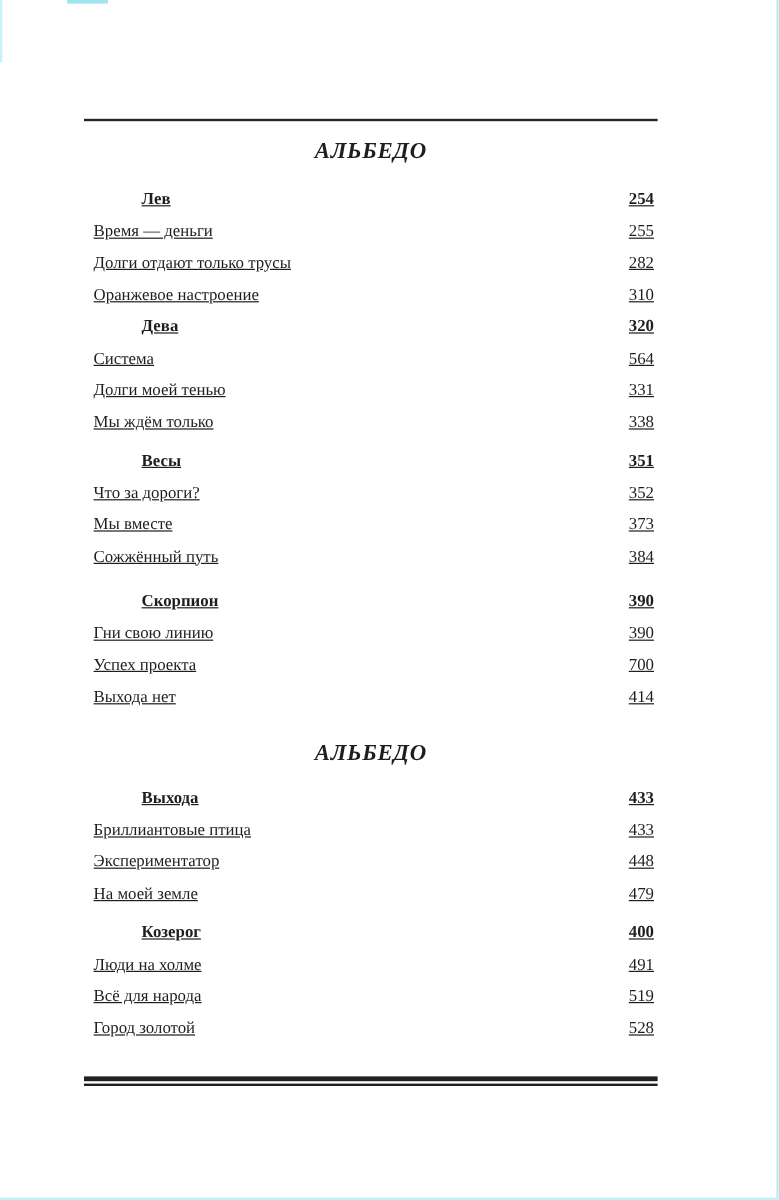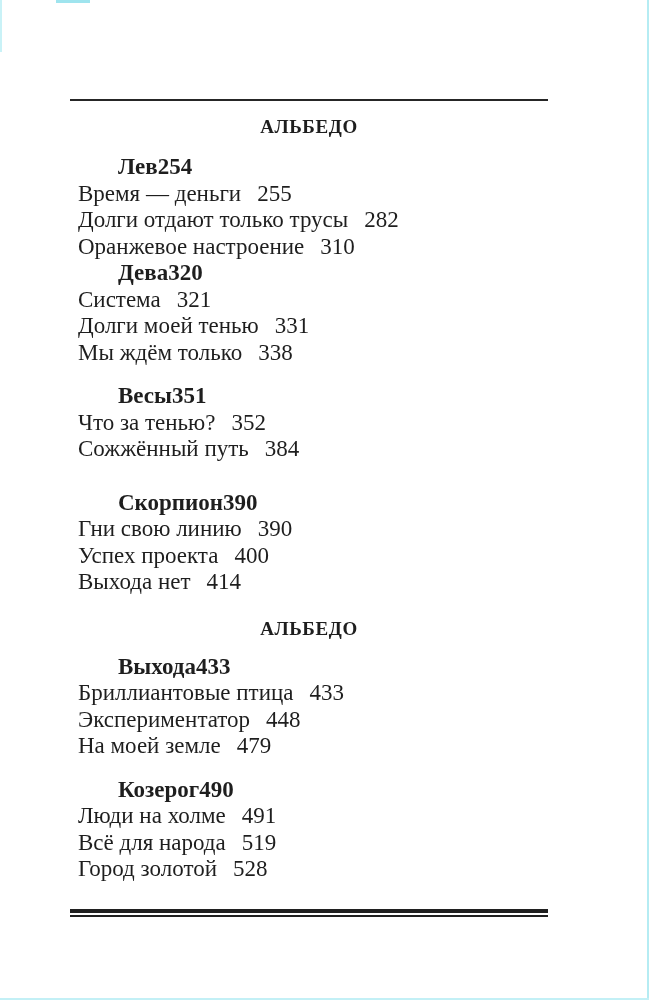--- a/index.html
+++ b/index.html
@@ -12,34 +12,37 @@
     overflow:hidden;
   }
   .content { position:absolute; left:70px; top:0; width:478px; }
   .top-rule { margin-top:99px; height:2px; background:#262626; }
   .section-heading {
     text-align:center;
     font-size:19px;
     font-weight:bold;
     letter-spacing:0.6px;
     margin:15px 0 16px;
+    font-style:italic;
   }
   .section-heading.second { margin:22px 0 14px; }
   .row {
     display:flex;
+    justify-content:space-between;
     align-items:baseline;
-    font-size:23px;
+    font-size:14px;
     line-height:26.5px;
     padding-right:3px;
+    text-decoration:underline;
   }
   .row .title { white-space:nowrap; }
   .row.item { padding-left:8px;gap:16px; }
   .row.group { padding-left:48px; font-weight:bold; }
-  .gap-sm { margin-top:17px; }
-  .gap-md { margin-top:27px; }
+  .gap-sm { margin-top:6px; }
+  .gap-md { margin-top:11px; }
   .bottom-rule { margin-top:26px; }
   .bottom-rule .thick { height:4px; background:#202020; }
   .bottom-rule .thin { height:2px; background:#202020; margin-top:2px; }
   
   .scan-edge-right { position:absolute; right:0; top:0; width:2px; height:100%; background:#b5ecf3; }
   .scan-edge-bottom { position:absolute; left:0; bottom:0; width:100%; height:2px; background:#c3f0f6; }
   .scan-mark-top { position:absolute; left:56px; top:0; width:34px; height:3px; background:#9fe4ee; }
   .scan-mark-left { position:absolute; left:0; top:0; width:2px; height:52px; background:#c9f2f7; }
 </style>
 </head>
@@ -72,55 +75,59 @@
     <span class="title">Оранжевое настроение</span>
     <span class="pagenum">310</span>
   </div>
 
   <div class="row group">
     <span class="title">Дева</span>
     <span class="pagenum">320</span>
   </div>
   <div class="row item">
     <span class="title">Система</span>
-    <span class="pagenum">321</span>
+    <span class="pagenum">564</span>
   </div>
   <div class="row item">
     <span class="title">Долги моей тенью</span>
     <span class="pagenum">331</span>
   </div>
   <div class="row item">
     <span class="title">Мы ждём только</span>
     <span class="pagenum">338</span>
   </div>
 
   <div class="row group gap-sm">
     <span class="title">Весы</span>
     <span class="pagenum">351</span>
   </div>
   <div class="row item">
-    <span class="title">Что за тенью?</span>
+    <span class="title">Что за дороги?</span>
     <span class="pagenum">352</span>
+  </div>
+  <div class="row item">
+    <span class="title">Мы вместе</span>
+    <span class="pagenum">373</span>
   </div>
   <div class="row item">
     <span class="title">Сожжённый путь</span>
     <span class="pagenum">384</span>
   </div>
 
   <div class="row group gap-md">
     <span class="title">Скорпион</span>
     <span class="pagenum">390</span>
   </div>
   <div class="row item">
     <span class="title">Гни свою линию</span>
     <span class="pagenum">390</span>
   </div>
   <div class="row item">
     <span class="title">Успех проекта</span>
-    <span class="pagenum">400</span>
+    <span class="pagenum">700</span>
   </div>
   <div class="row item">
     <span class="title">Выхода нет</span>
     <span class="pagenum">414</span>
   </div>
 
   <h2 class="section-heading second">АЛЬБЕДО</h2>
 
   <div class="row group">
     <span class="title">Выхода</span>
@@ -134,21 +141,21 @@
     <span class="title">Экспериментатор</span>
     <span class="pagenum">448</span>
   </div>
   <div class="row item">
     <span class="title">На моей земле</span>
     <span class="pagenum">479</span>
   </div>
 
   <div class="row group gap-sm">
     <span class="title">Козерог</span>
-    <span class="pagenum">490</span>
+    <span class="pagenum">400</span>
   </div>
   <div class="row item">
     <span class="title">Люди на холме</span>
     <span class="pagenum">491</span>
   </div>
   <div class="row item">
     <span class="title">Всё для народа</span>
     <span class="pagenum">519</span>
   </div>
   <div class="row item">

